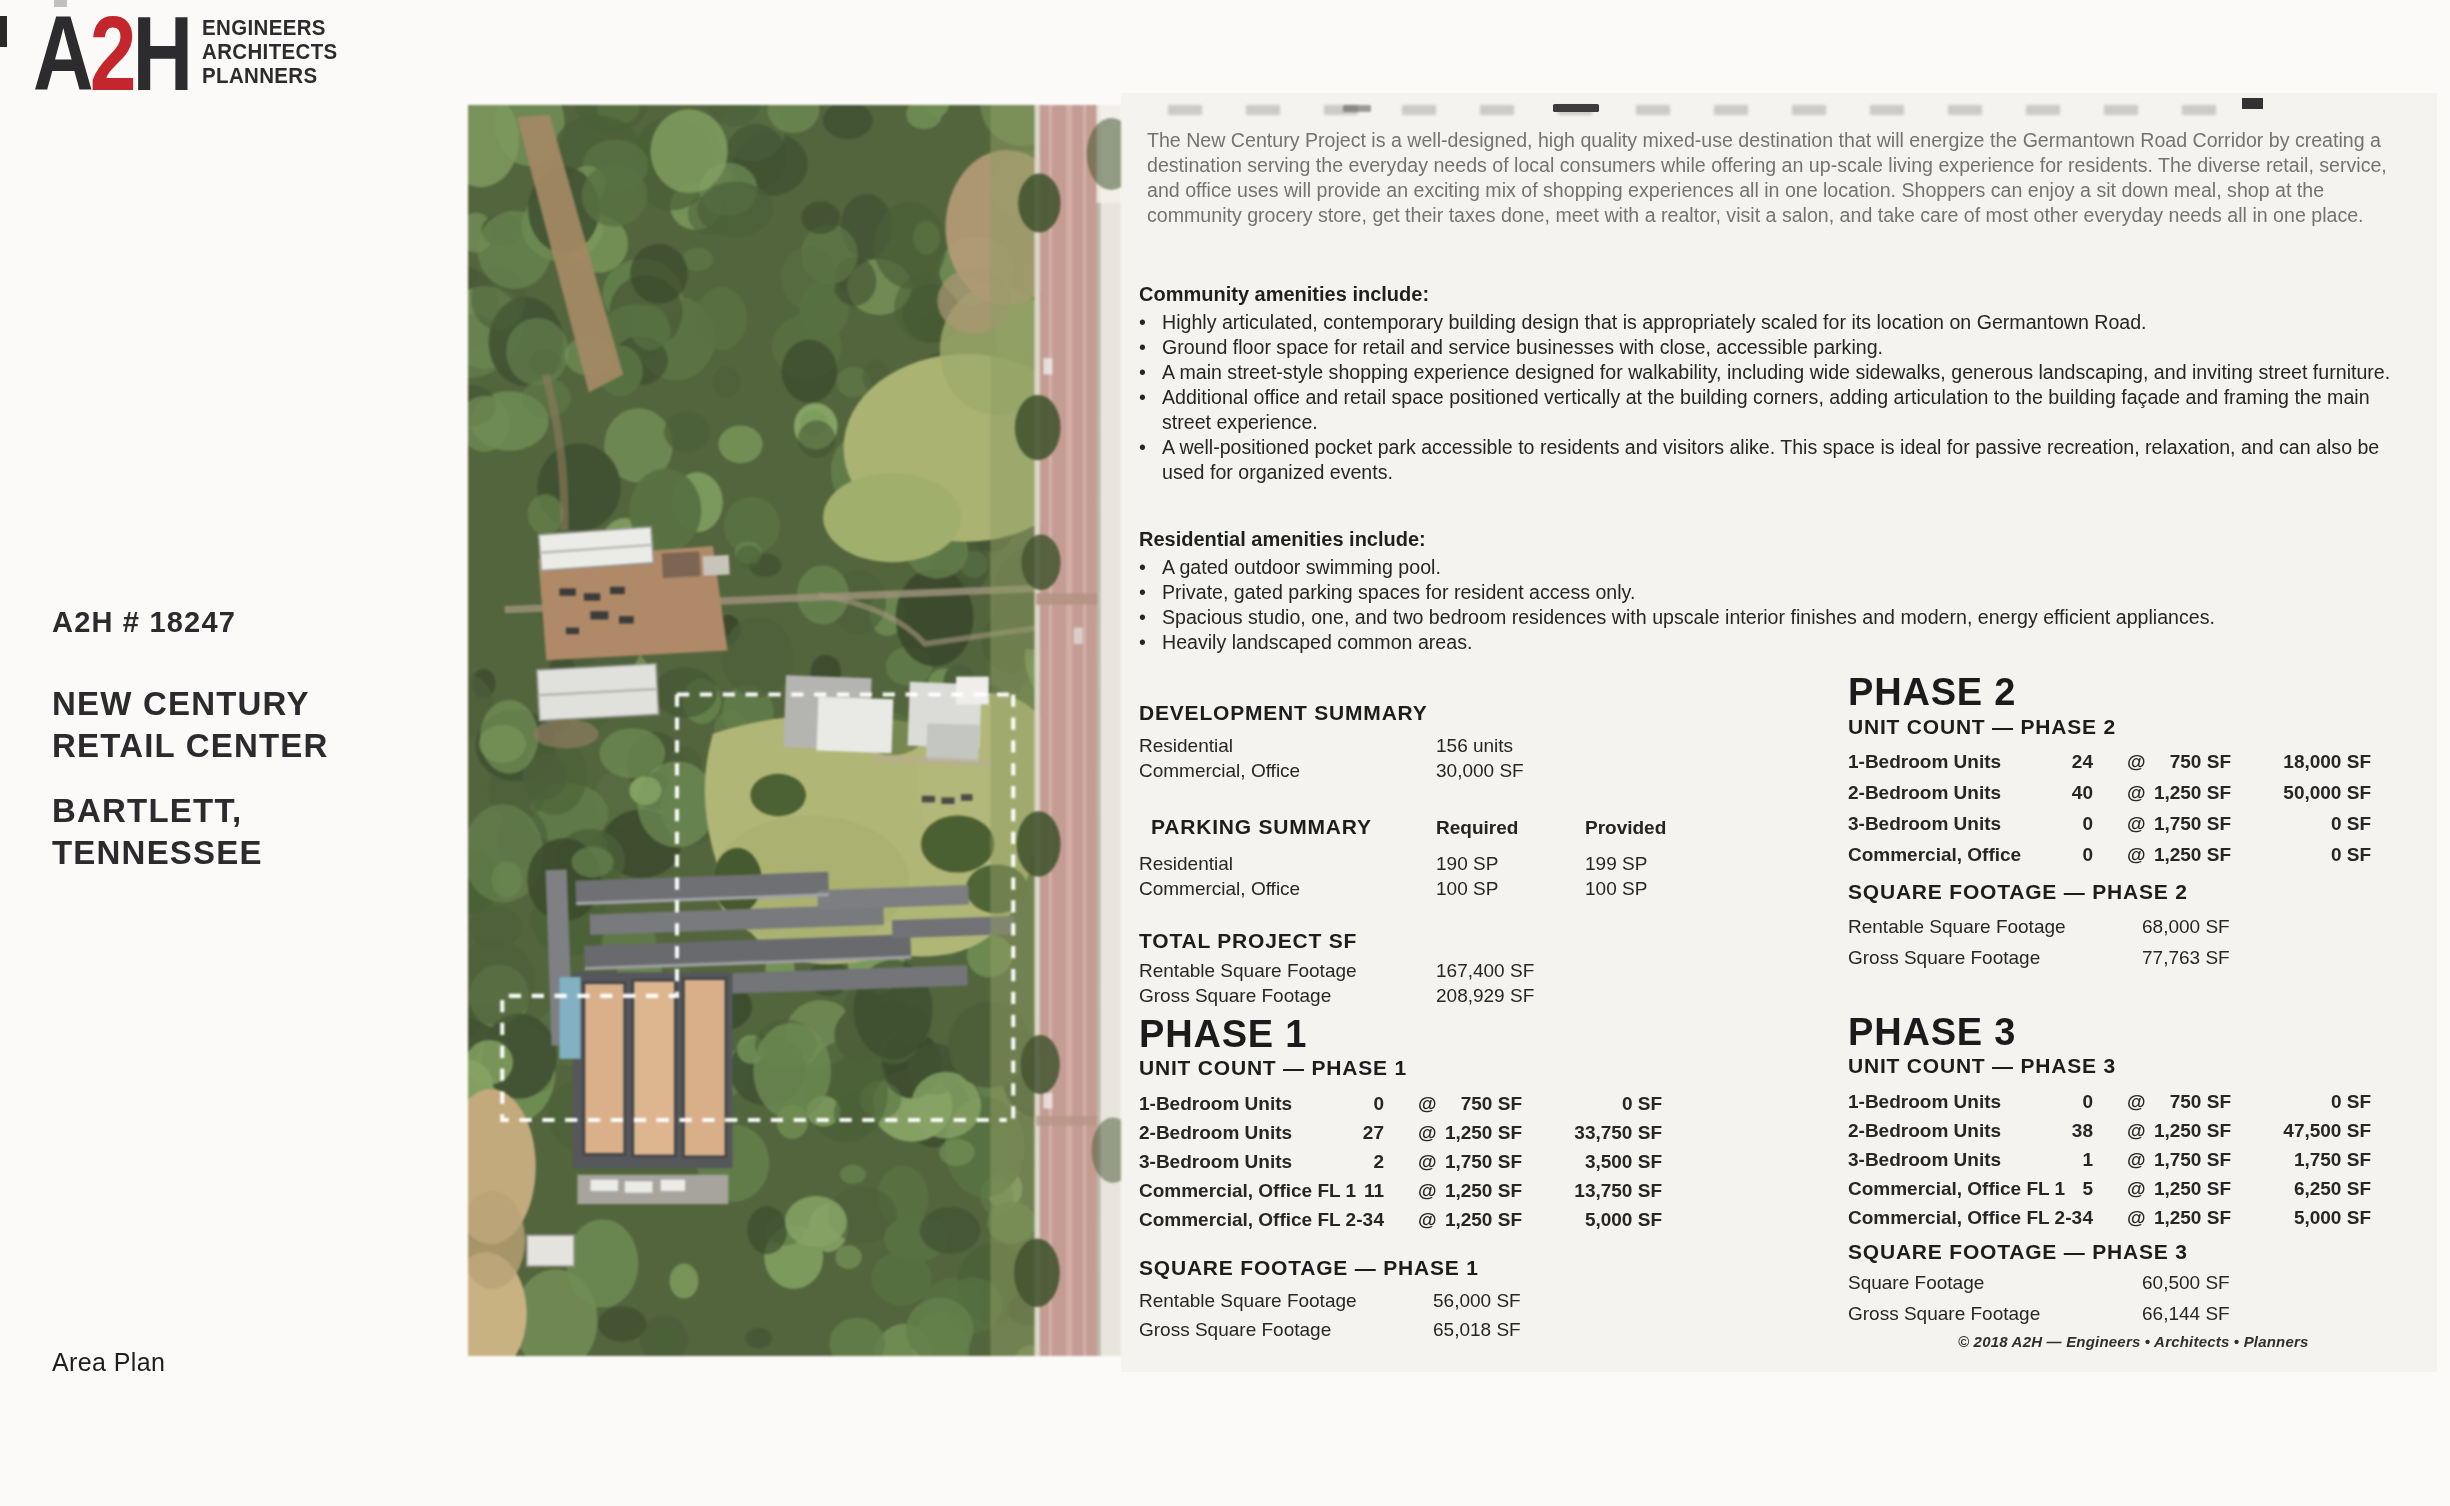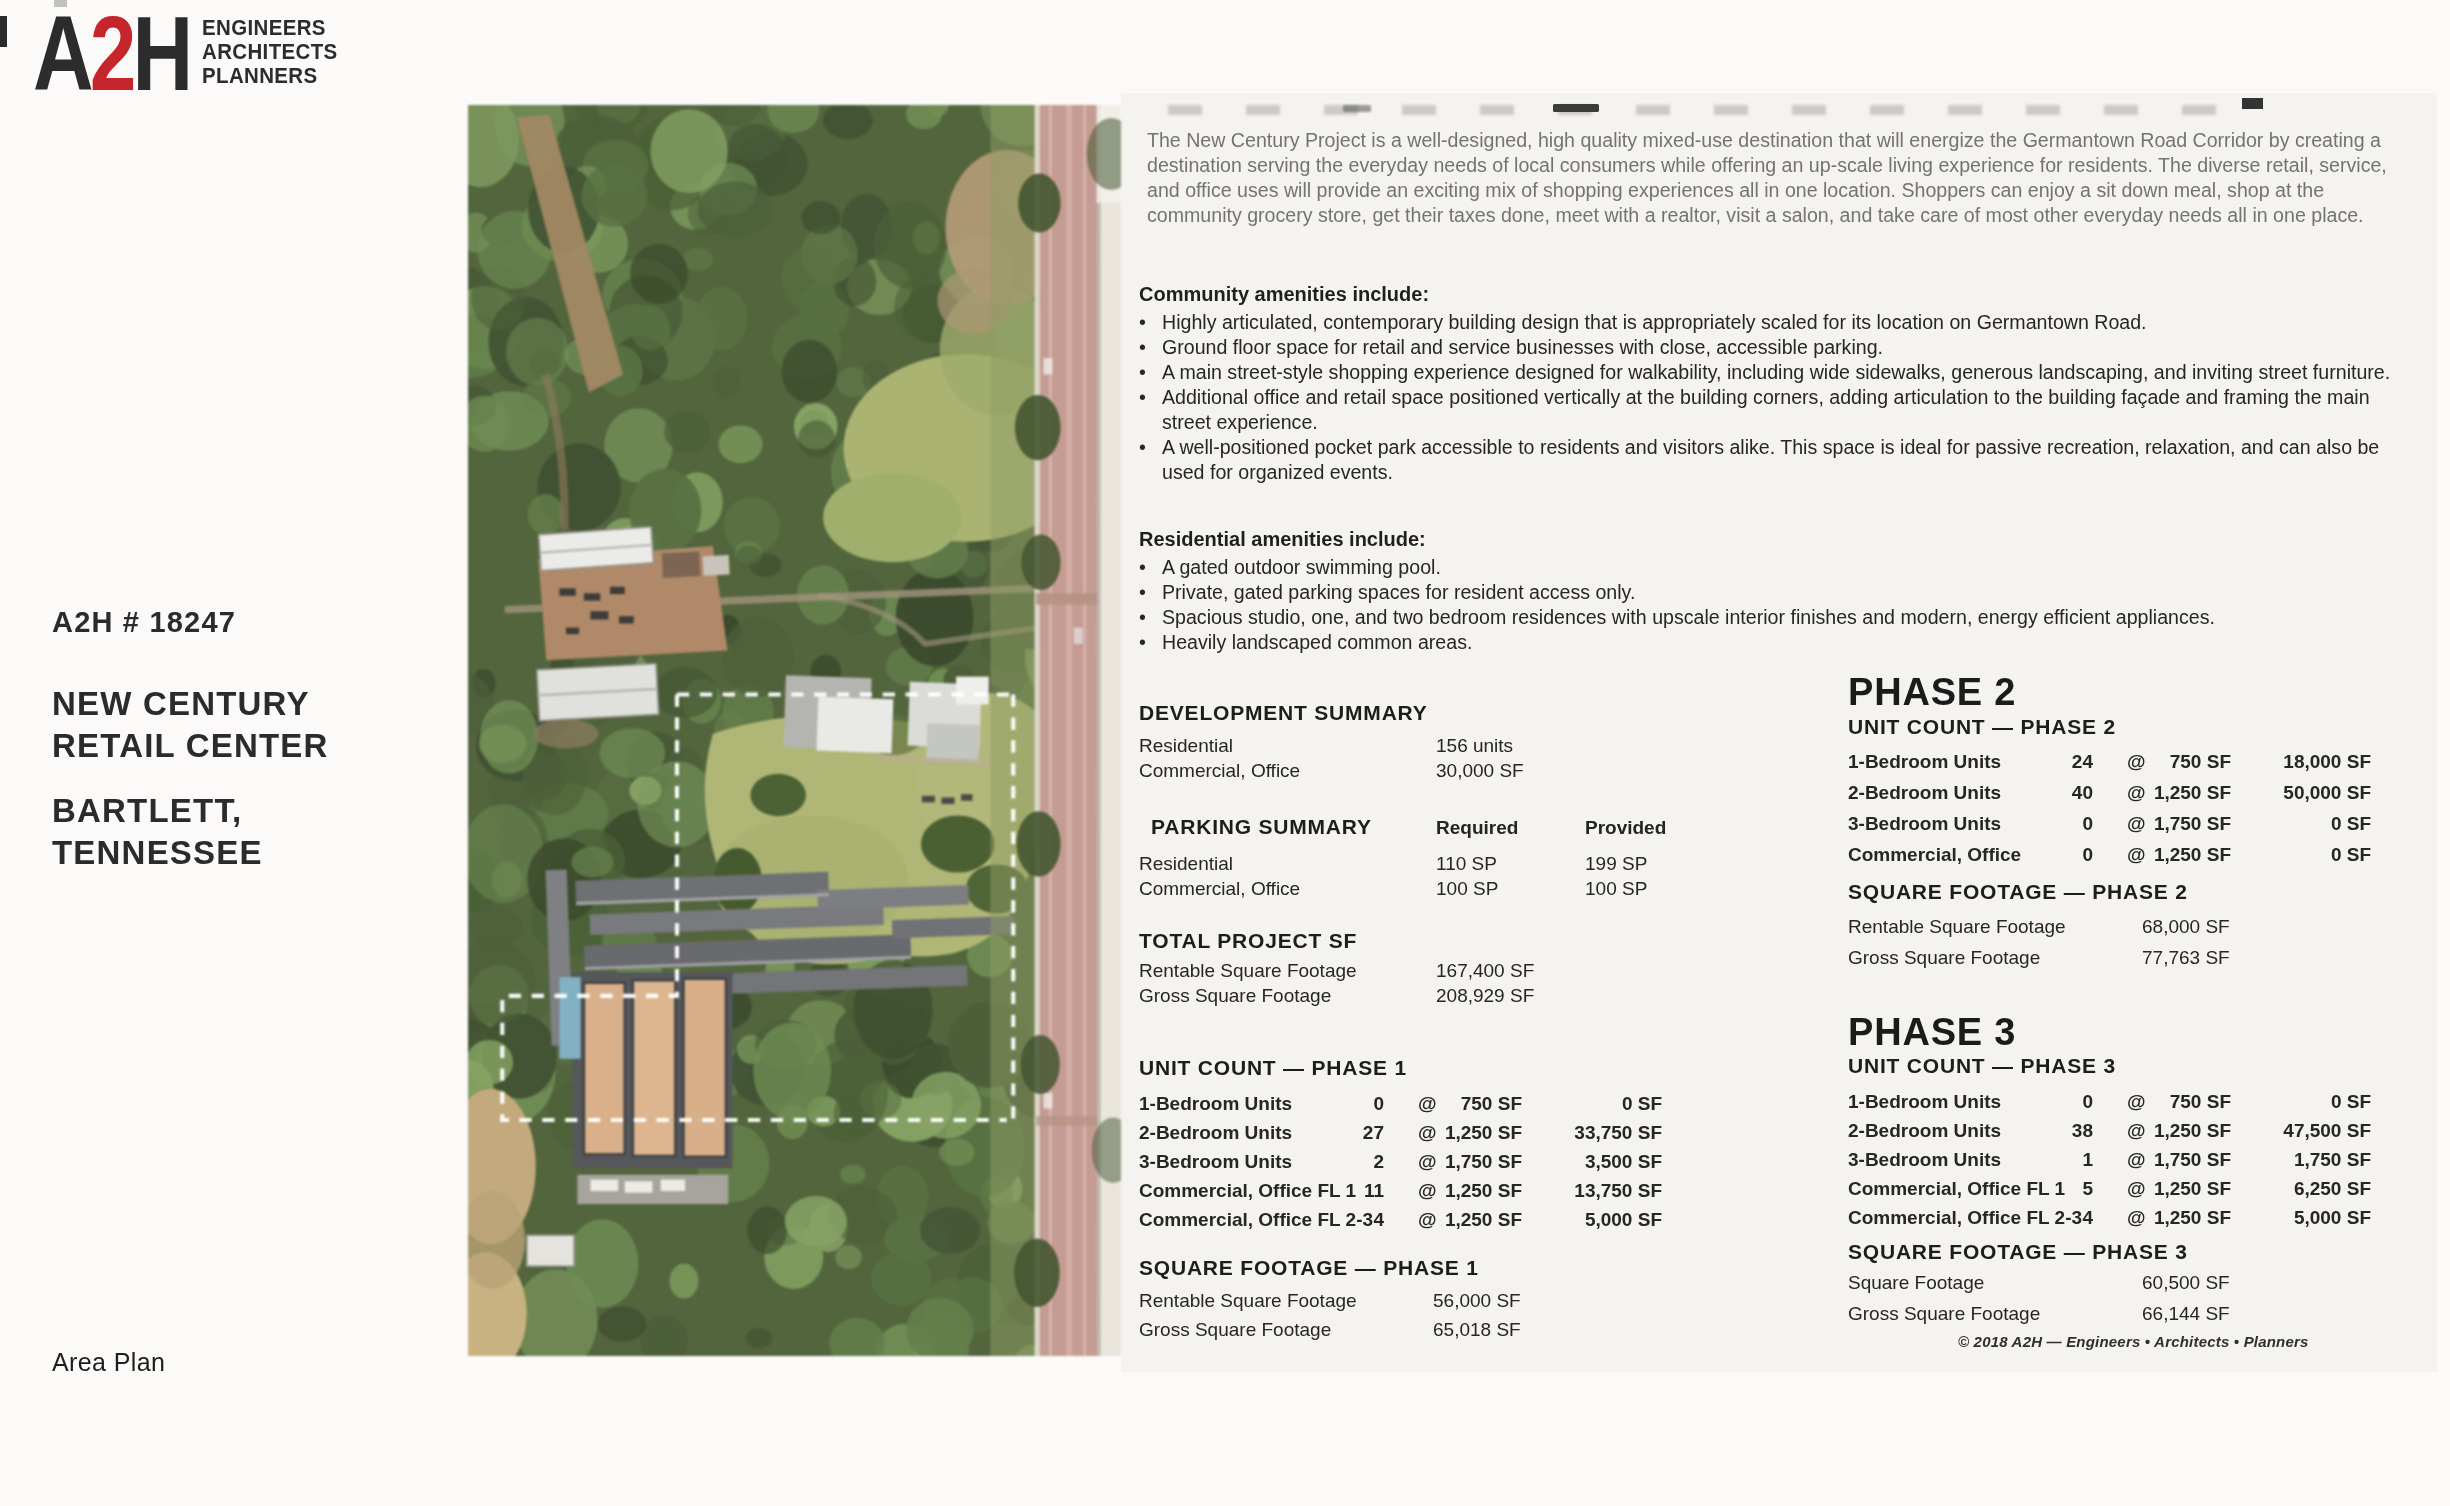--- a/index.html
+++ b/index.html
@@ -647,21 +647,21 @@
 
   <div class="block col-left park-head" style="top:815px">
     <h3 class="sec-head">PARKING SUMMARY</h3>
     <span class="col-h req">Required</span>
     <span class="col-h prov">Provided</span>
   </div>
   <div class="block col-left" style="top:853px">
 
       <div class="kv-row">
         <span class="kv-label">Residential</span>
-        <span class="kv-v1">110 SP</span>
+        <span class="kv-v1">190 SP</span>
         <span class="kv-v2">199 SP</span>
       </div>
 
       <div class="kv-row">
         <span class="kv-label">Commercial, Office</span>
         <span class="kv-v1">100 SP</span>
         <span class="kv-v2">100 SP</span>
       </div>
     </div>
 
@@ -674,20 +674,23 @@
         <span class="kv-label">Rentable Square Footage</span>
         <span class="kv-v1">167,400 SF</span>
       </div>
 
       <div class="kv-row">
         <span class="kv-label">Gross Square Footage</span>
         <span class="kv-v1">208,929 SF</span>
       </div>
     </div>
 
+  <div class="block col-left" style="top:1013px">
+    <h2 class="phase-title">PHASE 1</h2>
+  </div>
   <div class="block col-left" style="top:1056px">
     <h3 class="sec-head">UNIT COUNT — PHASE 1</h3>
   </div>
   <div class="block col-left" style="top:1093px">
 
       <div class="unit-row">
         <span class="u-label">1-Bedroom Units</span>
         <span class="u-count">0</span>
         <span class="u-at">@</span>
         <span class="u-size">750 SF</span>

